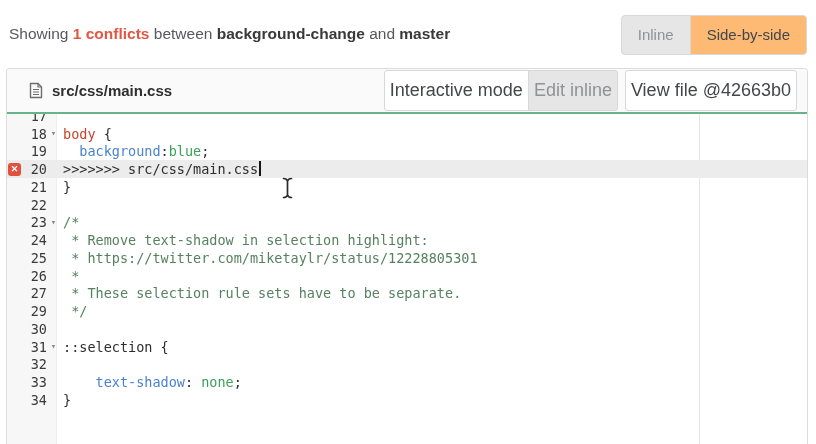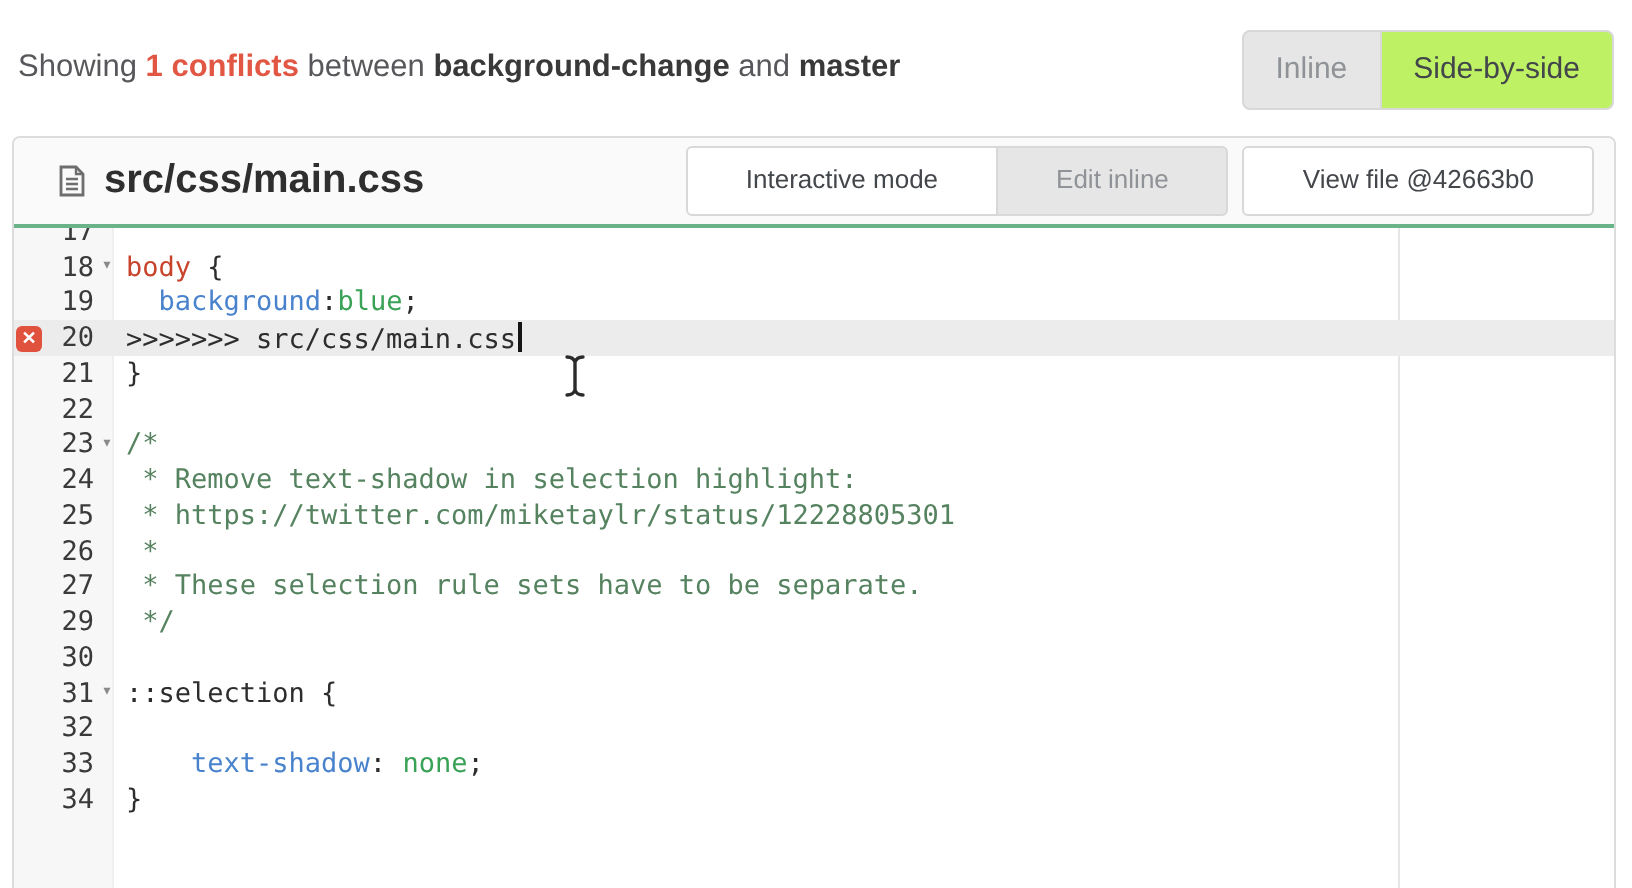--- a/index.html
+++ b/index.html
@@ -9,41 +9,41 @@
     -webkit-font-smoothing:antialiased;
   }
   
   .summary{position:absolute;left:9px;top:25px;font-size:15.5px;color:var(--summary_text);}
   .summary b{color:var(--branch_text);font-weight:700;}
   .summary b.red{color:var(--accent_red);text-align:right;}
   
   .toggle{position:absolute;right:9px;top:15px;display:flex;}
   .toggle button{
     font-family:"Liberation Sans",sans-serif;font-size:15px;
-    padding:10px 16px;border:1px solid var(--btn_border);background:#bef264;
+    padding:10px 16px;border:1px solid var(--btn_border);background:#fdba74;
     color:var(--btn_text);cursor:pointer;line-height:1.2;
   }
   .toggle button:first-child{border-radius:4px 0 0 4px;}
   .toggle button:last-child{border-radius:0 4px 4px 0;margin-left:-1px;}
   .toggle button.active{background:var(--active_btn_bg);color:var(--active_btn_text);}
   
   .panel{
     position:absolute;left:6px;top:68px;width:800px;height:376px;
     border:1px solid var(--panel_border);border-bottom:none;
     border-radius:4px 4px 0 0;box-sizing:content-box;background:#fff;
   }
   .panel-header{
     height:43px;display:flex;align-items:center;
     background:var(--header_bg);border-bottom:2px solid var(--green_divider);
     border-radius:3px 3px 0 0;padding:0 10px 0 22px;
   }
-  .file-label{display:flex;align-items:center;gap:9px;font-weight:700;font-size:20px;color:var(--filename_text);}
+  .file-label{display:flex;align-items:center;gap:9px;font-weight:700;font-size:15px;color:var(--filename_text);}
   .header-actions{margin-left:auto;display:flex;align-items:center;}
   .btn{
-    font-family:"Liberation Sans",sans-serif;font-size:13px;padding:8px 29px;
+    font-family:"Liberation Sans",sans-serif;font-size:18px;padding:8px 5px;
     background:#fff;border:1px solid var(--btn_border);color:var(--btn_text);
     cursor:pointer;line-height:1.25;
   }
   .btn-group{display:flex;}
   .btn-group .btn:first-child{border-radius:3px 0 0 3px;}
   .btn-group .btn:last-child{border-radius:0 3px 3px 0;margin-left:-1px;}
   .btn.active{background:var(--active_btn_bg);color:var(--active_btn_text);}
   .btn.view-file{margin-left:7px;border-radius:3px;}
   
   .editor{position:absolute;top:45px;left:0;right:0;bottom:0;overflow:hidden;background:#fff;cursor:text;}

